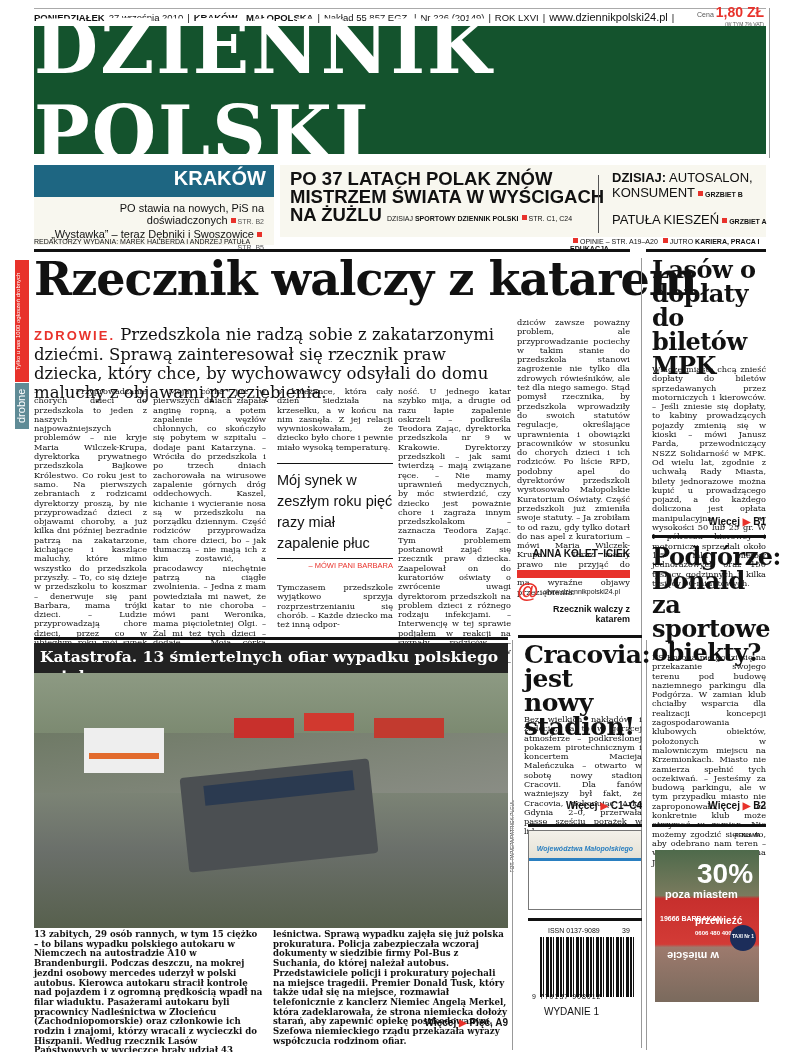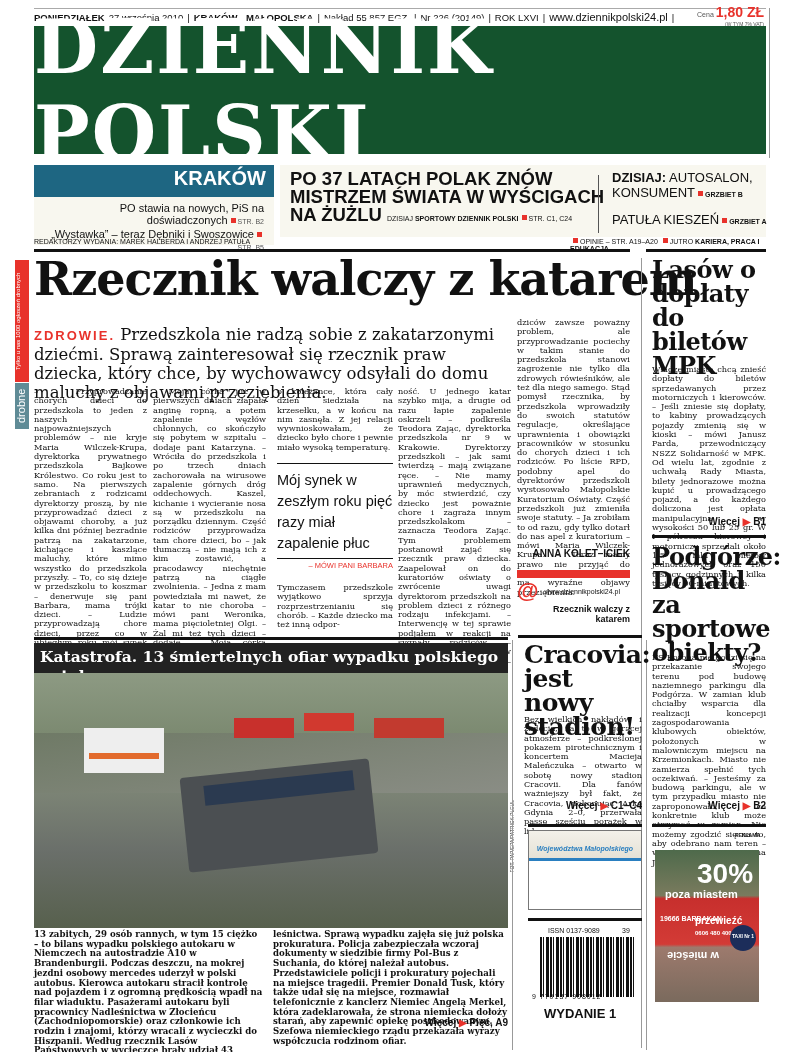--- a/index.html
+++ b/index.html
@@ -189,21 +189,21 @@
 </div>
 <div class="abs hr-thick" style="left:528px;top:824px;width:114px;"></div>
 <div class="abs" style="left:528px;top:830px;width:114px;height:80px;border:1px solid #777;">
   <div style="height:30px;background:linear-gradient(180deg,#f3f1ea,#e6e2d6);border-bottom:3px solid #2a7fc0;font-size:7px;color:#2a7fc0;font-weight:bold;font-style:italic;padding-top:14px;text-align:center;" class="sans">Województwa Małopolskiego</div>
 </div>
 <div class="abs hr-thick" style="left:528px;top:918px;width:114px;"></div>
 <div class="abs sans" style="left:548px;top:927px;font-size:7px;">ISSN 0137-9089</div>
 <div class="abs barcode"></div>
 <div class="abs sans" style="left:532px;top:993px;font-size:7px;letter-spacing:1px;">9 770137 908012</div>
 <div class="abs sans" style="left:622px;top:927px;font-size:7px;">39</div>
-<div class="abs sans" style="left:544px;top:1006px;font-size:13px;font-weight:bold;">WYDANIE 1</div>
+<div class="abs sans" style="left:544px;top:1006px;font-size:10px;font-weight:normal;">WYDANIE 1</div>
 
 <div class="abs hr-thick" style="left:652px;top:824px;width:114px;"></div>
 <div class="abs sans" style="left:735px;top:832px;font-size:5px;font-weight:bold;">REKLAMA</div>
 <div class="abs ad-box">
   <div class="ad-big" style="position:absolute;left:42px;top:8px;font-size:28px;">30%</div>
   <div class="ad-big" style="position:absolute;left:10px;top:38px;font-size:11px;">poza miastem</div>
   <div class="ad-big" style="position:absolute;left:40px;top:65px;font-size:10px;">przewieźć</div>
   <div class="ad-big" style="position:absolute;left:5px;top:65px;font-size:7px;">19666 BARBAKAN</div>
   <div class="ad-big" style="position:absolute;left:40px;top:80px;font-size:6px;">0606 480 400</div>
   <div class="ad-big" style="position:absolute;left:75px;top:75px;width:26px;height:26px;border-radius:50%;background:#1c2d5a;font-size:5px;text-align:center;padding-top:8px;">TAXI Nr 1</div>

